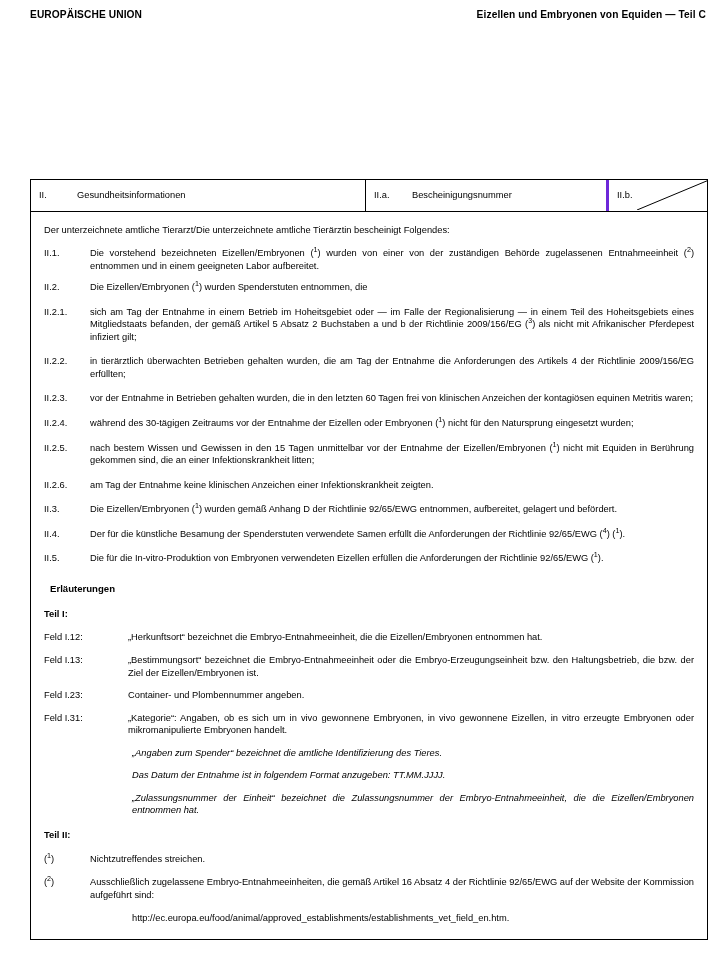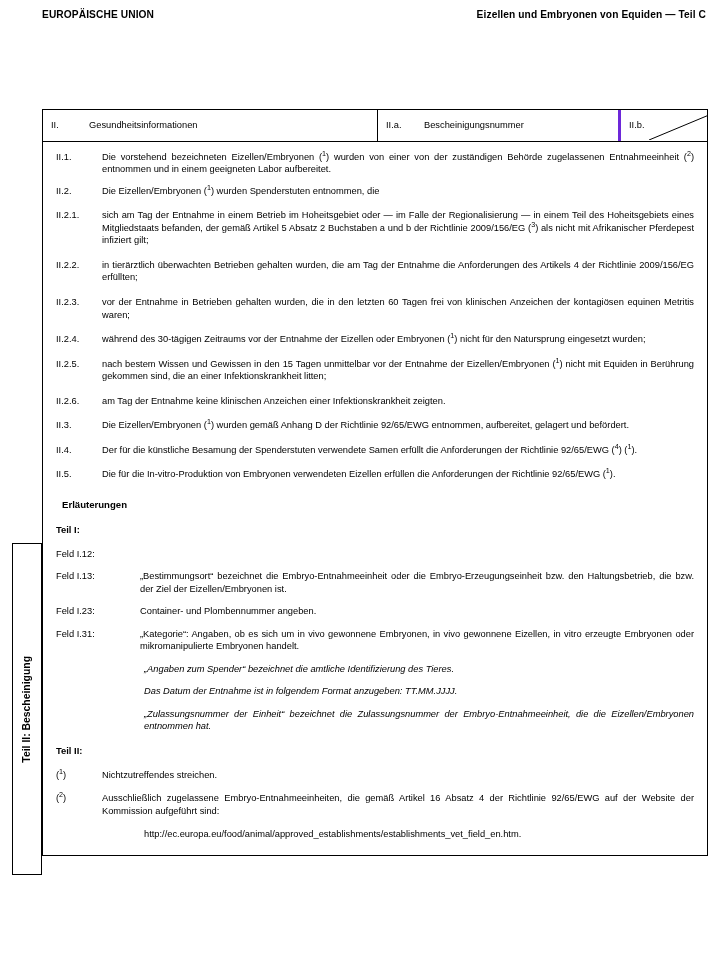--- a/index.html
+++ b/index.html
@@ -13,38 +13,38 @@
     font-family: "Liberation Sans", sans-serif;
     color: #000000;
     font-size: 9.3px;
     line-height: 1.35;
   }
   .page {
     position: relative;
     width: 720px;
     height: 806px;
     box-sizing: border-box;
-    padding: 8px 12px 0 12px;
+    padding: 8px 12px 0 0;
   }
   
   .doc-header {
     display: flex;
     justify-content: space-between;
     align-items: baseline;
     font-weight: bold;
     font-size: 10.2px;
     padding: 0 2px 3px 30px;
   }
   .doc-header .left { letter-spacing: 0.1px; }
   .doc-header .right { letter-spacing: 0.1px; }
 
   
   .body-wrap {
     display: flex;
-    align-items: center;
+    align-items: flex-end;
     height: 915px;
   }
   .side-label {
     width: 30px;
     box-sizing: border-box;
     position: relative;
     flex: 0 0 30px;
   }
   .side-box {
     position: absolute;
@@ -209,20 +209,21 @@
           <div class="diag">
             <svg width="100" height="30" viewBox="0 0 100 30" preserveAspectRatio="none">
               <line x1="28" y1="30" x2="100" y2="0" stroke="#000" stroke-width="1"></line>
             </svg>
           </div>
         </div>
       </div>
 
       <div class="content">
 
+        <div class="intro">Der unterzeichnete amtliche Tierarzt/Die unterzeichnete amtliche Tierärztin bescheinigt Folgendes:</div>
 
         <div class="clause">
           <div class="lbl">II.1.</div>
           <div class="body"><span>Die vorstehend bezeichneten Eizellen/Embryonen (</span><sup>1</sup><span>) wurden von einer von der zuständigen Behörde zugelassenen Entnahmeeinheit (</span><sup>2</sup><span>) entnommen und in einem geeigneten Labor aufbereitet.</span></div>
         </div>
 
         <div class="clause bigpad">
           <div class="lbl">II.2.</div>
           <div class="body"><span>Die Eizellen/Embryonen (</span><sup>1</sup><span>) wurden Spenderstuten entnommen, die</span></div>
         </div>
@@ -271,20 +272,21 @@
           <div class="lbl">II.5.</div>
           <div class="body"><span>Die für die In-vitro-Produktion von Embryonen verwendeten Eizellen erfüllen die Anforderungen der Richtlinie 92/65/EWG (</span><sup>1</sup><span>).</span></div>
         </div>
 
         <h3 class="sec">Erläuterungen</h3>
 
         <h4 class="sub">Teil I:</h4>
 
         <div class="felditem">
           <div class="lbl">Feld I.12:</div>
+          <div class="body">„Herkunftsort“ bezeichnet die Embryo-Entnahmeeinheit, die die Eizellen/Embryonen entnommen hat.</div>
         </div>
 
         <div class="felditem">
           <div class="lbl">Feld I.13:</div>
           <div class="body">„Bestimmungsort“ bezeichnet die Embryo-Entnahmeeinheit oder die Embryo-Erzeugungseinheit bzw. den Haltungsbetrieb, die bzw. der Ziel der Eizellen/Embryonen ist.</div>
         </div>
 
         <div class="felditem">
           <div class="lbl">Feld I.23:</div>
           <div class="body">Container- und Plombennummer angeben.</div>

